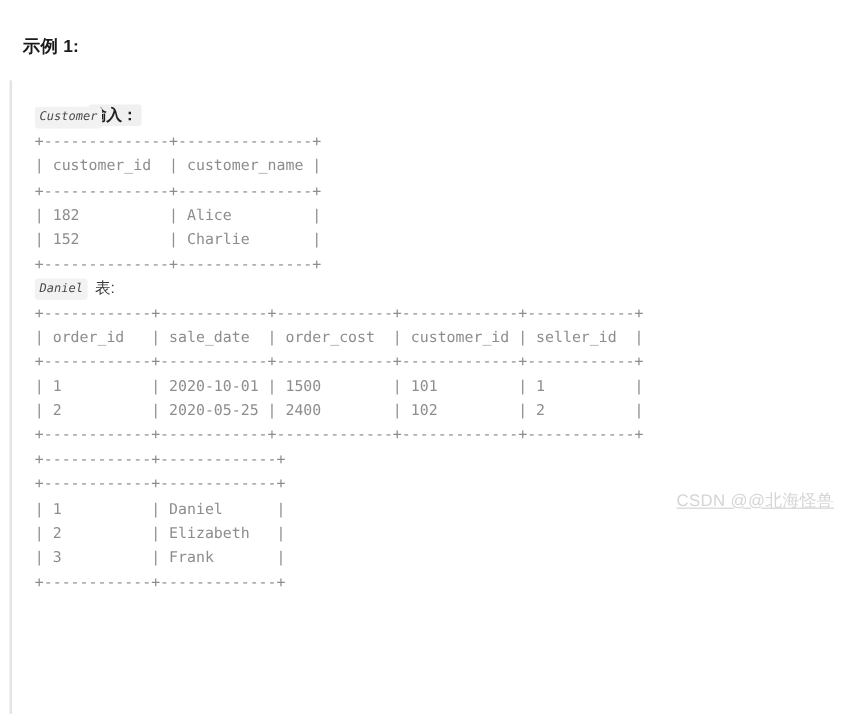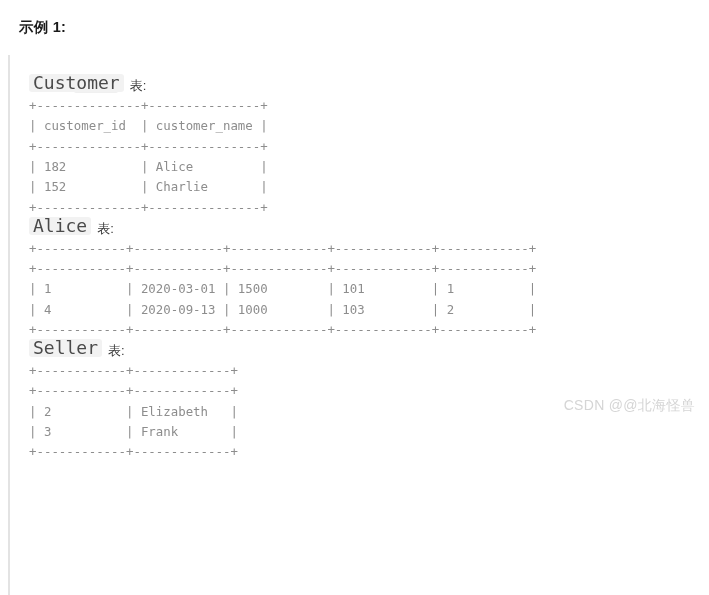--- a/index.html
+++ b/index.html
@@ -12,21 +12,21 @@
     height: 595px;
     overflow: hidden;
     position: relative;
     font-family: "Liberation Sans", sans-serif;
     color: #2c2c2c;
     -webkit-font-smoothing: antialiased;
   }
 
   .page {
     position: absolute;
-    left: 0; top: 0;
+    left: 0; top: 12px;
     width: 709px;
     height: 433px;
   }
 
   
   .example-heading {
     position: absolute;
     left: 19px;
     top: 17px;
     font-size: 14.5px;
@@ -76,47 +76,49 @@
     line-height: 16px;
     border-radius: 2px;
     position: relative;
     top: -1px;
   }
 
   
   .chip {
     display: inline-block;
     font-family: "DejaVu Sans Mono", "Liberation Mono", monospace;
-    font-size: 18px;
+    font-size: 10px;
     color: #4a4a4a;
     background: #f2f2f2;
     border-radius: 3px;
     padding: 1px 4px;
     line-height: 16px;
     position: relative;
     top: -1px;
+    font-style: italic;
   }
 
   .cn-suffix {
     font-family: "Liberation Sans", sans-serif;
     font-size: 13px;
     color: #3b3b3b;
     padding-left: 6px;
   }
 
   
   .watermark {
     position: absolute;
     right: 14px;
     bottom: 18px;
     font-family: "Liberation Sans", sans-serif;
     font-size: 14px;
     color: #d5d5d5;
     white-space: nowrap;
     letter-spacing: 0.3px;
+    text-decoration: underline;
   }
 </style>
 </head>
 <body>
 
 <div class="page">
 
   <div class="example-heading">示例 1:</div>
 
   <div class="code-block">
@@ -126,29 +128,30 @@
     </div>
 
     <div id="tables-host">
         <div class="line label-line"><span class="chip">Customer</span><span class="cn-suffix">表:</span></div>
         <div class="line">+--------------+---------------+</div>
         <div class="line">| customer_id  | customer_name |</div>
         <div class="line">+--------------+---------------+</div>
         <div class="line">| 182          | Alice         |</div>
         <div class="line">| 152          | Charlie       |</div>
         <div class="line">+--------------+---------------+</div>
-        <div class="line label-line"><span class="chip">Alice</span><span class="cn-suffix">表:</span></div>
+        <div class="line label-line"><span class="chip">Daniel</span><span class="cn-suffix">表:</span></div>
         <div class="line">+------------+------------+-------------+-------------+------------+</div>
+        <div class="line">| order_id   | sale_date  | order_cost  | customer_id | seller_id  |</div>
         <div class="line">+------------+------------+-------------+-------------+------------+</div>
-        <div class="line">| 1          | 2020-03-01 | 1500        | 101         | 1          |</div>
-        <div class="line">| 4          | 2020-09-13 | 1000        | 103         | 2          |</div>
+        <div class="line">| 1          | 2020-10-01 | 1500        | 101         | 1          |</div>
+        <div class="line">| 2          | 2020-05-25 | 2400        | 102         | 2          |</div>
         <div class="line">+------------+------------+-------------+-------------+------------+</div>
-        <div class="line label-line"><span class="chip">Seller</span><span class="cn-suffix">表:</span></div>
         <div class="line">+------------+-------------+</div>
         <div class="line">+------------+-------------+</div>
+        <div class="line">| 1          | Daniel      |</div>
         <div class="line">| 2          | Elizabeth   |</div>
         <div class="line">| 3          | Frank       |</div>
         <div class="line">+------------+-------------+</div>
       </div>
 
   </div>
 
   <div class="watermark">CSDN @@北海怪兽</div>
 
 </div>

